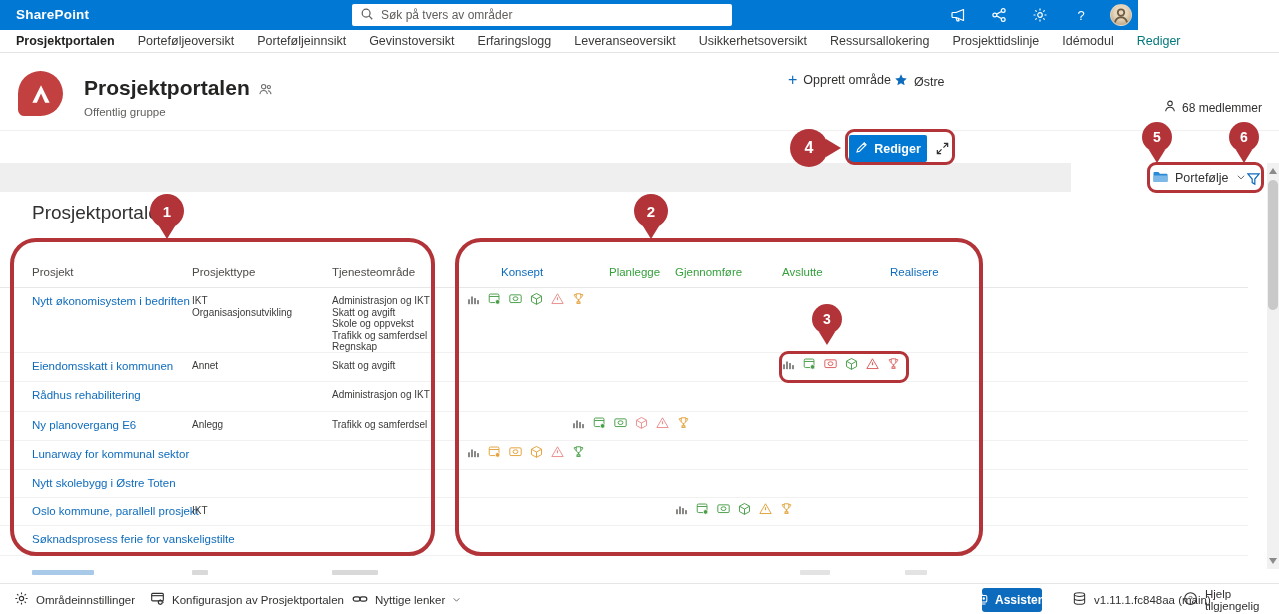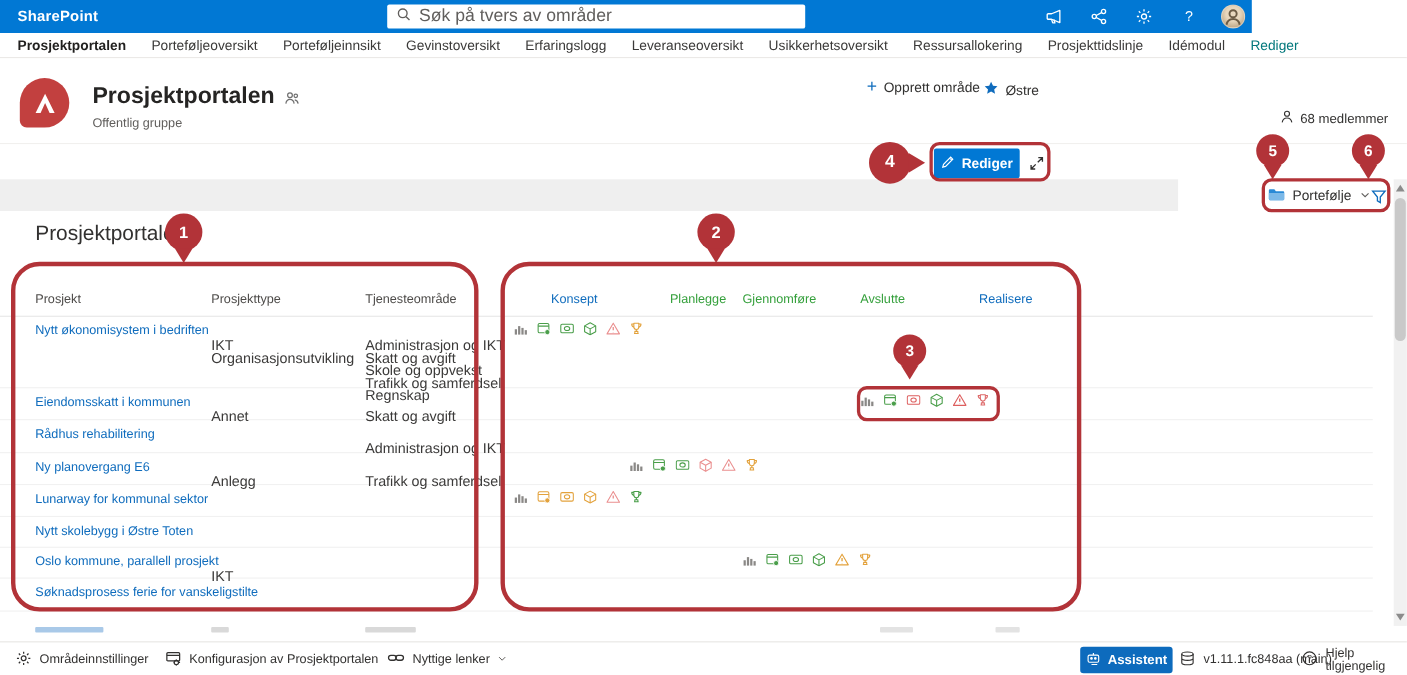--- a/index.html
+++ b/index.html
@@ -5,21 +5,21 @@
 <style>
   * { margin:0; padding:0; box-sizing:border-box; }
   html,body { width:1279px; height:614px; overflow:hidden; background:#fff;
     font-family:"Liberation Sans","DejaVu Sans",sans-serif; }
   .app { position:relative; width:1279px; height:614px; background:#fff; }
 
   
   .suite-bar { position:absolute; left:0; top:0; width:1138px; height:30px; background:#0178d4; display:flex; align-items:center; }
   .brand { position:absolute; left:16px; top:7px; color:#fff; font-size:13.5px; font-weight:bold; letter-spacing:.2px; }
   .searchbox { position:absolute; left:352px; top:4px; width:380px; height:22px; background:#fff; border-radius:2px; display:flex; align-items:center; padding:0 8px; gap:7px; }
-  .searchbox span { color:#605e5c; font-size:16px; }
+  .searchbox span { color:#605e5c; font-size:12px; }
   .suite-icons { position:absolute; right:6px; top:0; height:30px; display:flex; align-items:center; gap:17px; }
   .suite-icon { width:24px; height:24px; display:flex; align-items:center; justify-content:center; color:#fff; cursor:pointer; }
   .avatar { width:22px; height:22px; border-radius:50%; background:radial-gradient(circle at 50% 38%, #e8d7bd 0 40%, #c9b394 70%, #a98f6f); border:1px solid #ffffff55; overflow:hidden; display:flex; align-items:center; justify-content:center; }
 
   
   .nav-bar { position:absolute; left:0; top:30px; width:1279px; height:23px; background:#fff; border-bottom:1px solid #e6e4e2; display:flex; align-items:center; gap:23px; padding:0 16px; }
   .nav-item { font-size:12.5px; color:#3b3a39; white-space:nowrap; cursor:pointer; }
   .nav-item.active { font-weight:bold; color:#201f1e; }
   .nav-item.edit { color:#03787c; }
 
@@ -45,38 +45,38 @@
 
   
   .content { position:absolute; left:0; top:192px; width:1279px; height:391px; background:#fff; overflow:hidden; }
   .wp-title { position:absolute; left:32px; top:10px; font-size:19px; font-weight:400; color:#323130; }
   .pp-table { position:absolute; left:0; top:66px; width:1248px; }
   .t-head { position:relative; height:30px; border-bottom:1px solid #e7e7e7; }
   .t-col { position:absolute; top:8px; font-size:11.5px; color:#4d4b49; cursor:pointer; }
   .t-phase { position:absolute; top:8px; font-size:11.5px; cursor:pointer; }
   .t-row { position:relative; border-bottom:1px solid #f1f1f1; }
   .c-proj { position:absolute; left:32px; top:7px; font-size:11.5px; color:#0f6cbd; cursor:pointer; white-space:nowrap; }
-  .c-lines { position:absolute; top:20px; font-size:13px; color:#3b3a39; line-height:11.6px; }
+  .c-lines { position:absolute; top:7px; font-size:10px; color:#3b3a39; line-height:11.6px; }
   .icon-group { position:absolute; top:4px; display:flex; gap:8px; }
   .st-icon { width:13px; height:13px; display:inline-flex; cursor:pointer; }
   .st-icon svg { width:13px; height:13px; }
   .row-sliver { position:absolute; left:0; top:377px; width:1248px; height:10px; }
   .sliver-bit { position:absolute; top:1px; height:5px; border-radius:1px; }
 
   
   .scrollbar { position:absolute; left:1267px; top:163px; width:12px; height:406px; background:#f1f1f1; }
   .sb-arrow { position:absolute; left:2px; width:0; height:0; border-left:4px solid transparent; border-right:4px solid transparent; cursor:pointer; }
   .sb-up { top:5px; border-bottom:6px solid #8b8b8b; }
   .sb-down { bottom:5px; border-top:6px solid #8b8b8b; }
   .sb-thumb { position:absolute; left:1px; top:17px; width:10px; height:130px; background:#c9c9c9; border-radius:5px; cursor:pointer; }
 
   
   .footer { position:absolute; left:0; top:583px; width:1279px; height:31px; background:#fff; border-top:1px solid #e7e5e3; }
   .ft-item { position:absolute; top:0; height:31px; display:flex; align-items:center; gap:7px; font-size:11.5px; color:#323130; cursor:pointer; }
-  .assist-btn { position:absolute; left:982px; top:4px; width:84px; height:24px; background:#0d6bbd; border:none; border-radius:3px; color:#fff; font-size:12px; font-weight:bold; display:flex; align-items:center; justify-content:center; gap:6px; cursor:pointer; font-family:inherit; }
+  .assist-btn { position:absolute; left:982px; top:4px; width:60px; height:24px; background:#0d6bbd; border:none; border-radius:3px; color:#fff; font-size:12px; font-weight:bold; display:flex; align-items:center; justify-content:center; gap:6px; cursor:pointer; font-family:inherit; }
 
   
   .anno { position:absolute; pointer-events:none; z-index:50; }
   .anno-box { border:4px solid #b23338; border-radius:26px; }
   .anno-box-sm { border:3px solid #b23338; border-radius:9px; }
   .pin-circle { position:absolute; background:#b23338; border-radius:50%; color:#fff; font-weight:bold; display:flex; align-items:center; justify-content:center; }
   .pin-tail { position:absolute; width:0; height:0; border-left:8px solid transparent; border-right:8px solid transparent; border-top:13px solid #b23338; }
   .balloon-tail { position:absolute; width:0; height:0; border-top:9px solid transparent; border-bottom:9px solid transparent; border-left:15px solid #b23338; }
 </style>
 </head>

